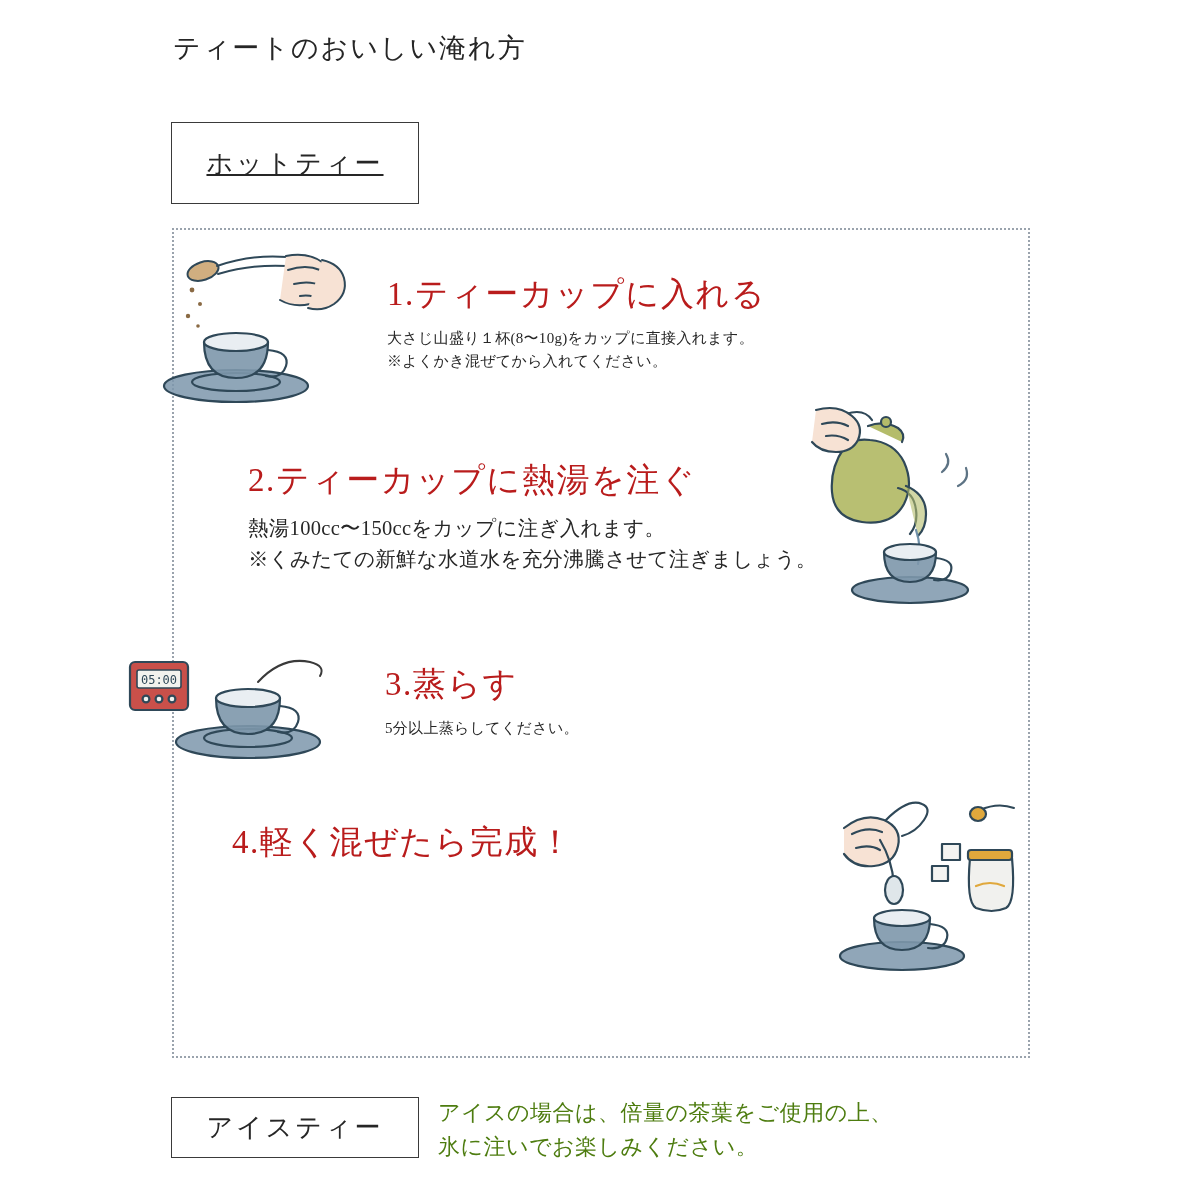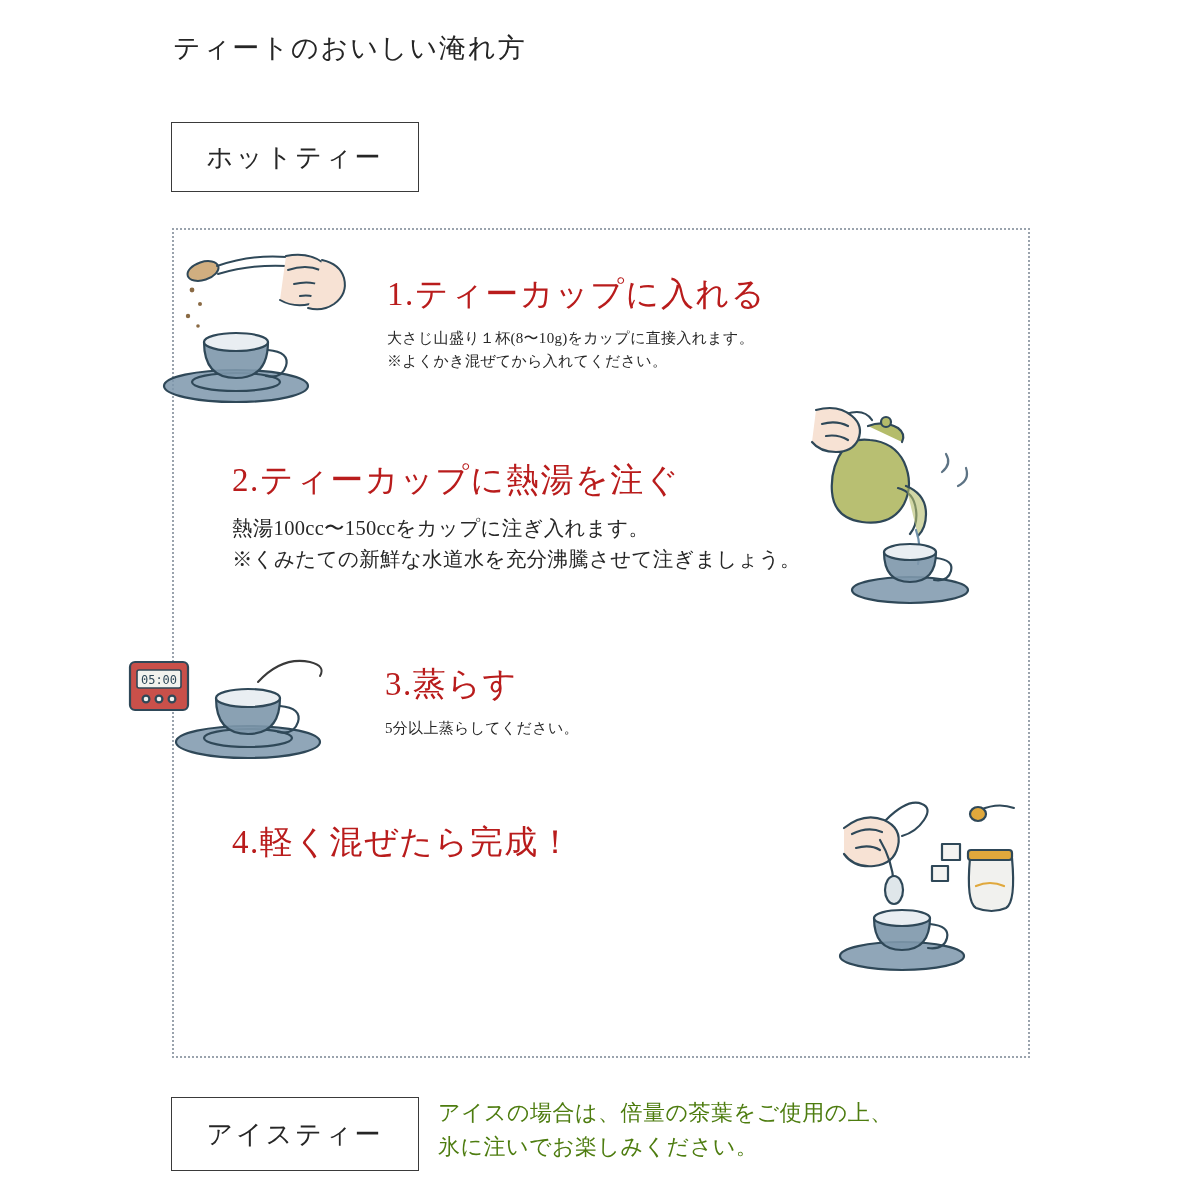--- a/index.html
+++ b/index.html
@@ -42,27 +42,28 @@
     font-size: 26px;
     letter-spacing: 3px;
     color: #262626;
     background: #fff;
     box-sizing: border-box;
   }
   #hot-label {
     left: 171px;
     top: 122px;
     width: 248px;
-    height: 70px;
+    height: 82px;
+    text-decoration: underline;
   }
   #ice-label {
     left: 171px;
     top: 1097px;
     width: 248px;
-    height: 74px;
+    height: 61px;
   }
 
   
   .dashed-panel {
     position: absolute;
     left: 172px;
     top: 228px;
     width: 858px;
     height: 830px;
     border: 2px dotted #9aa3ad;
@@ -82,21 +83,21 @@
   }
   .step-body {
     font-size: 15px;
     line-height: 1.52;
     color: #272727;
     letter-spacing: 0.3px;
     white-space: pre-line;
   }
 
   #step-1 { left: 387px; top: 272px; }
-  #step-2 { left: 232px; top: 458px; }
+  #step-2 { left: 248px; top: 458px; }
   #step-3 { left: 385px; top: 662px; }
   #step-4 { left: 232px; top: 820px; }
 
   #step-2 .step-body, #step-4 .step-body { font-size: 20.5px; }
 
   
   .ice-note {
     position: absolute;
     left: 438px;
     top: 1096px;

